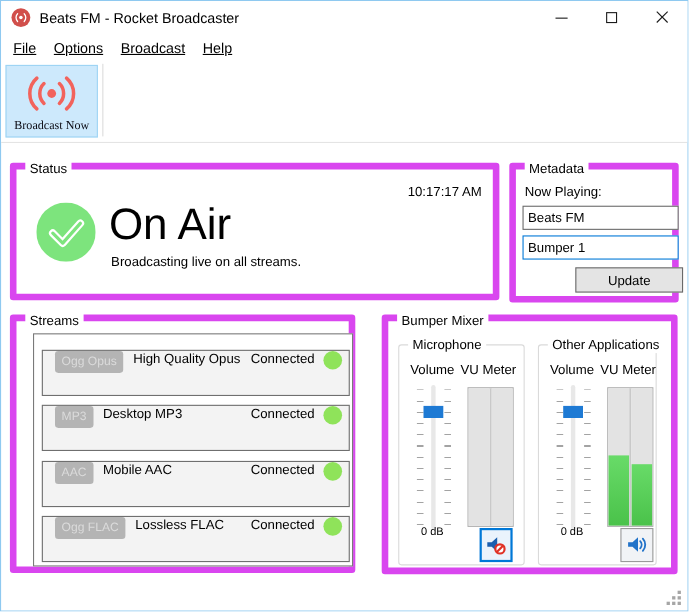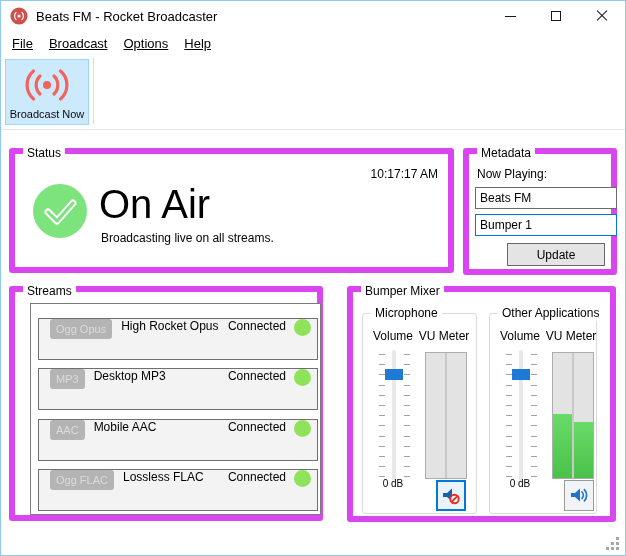--- a/index.html
+++ b/index.html
@@ -27,21 +27,21 @@
 
   
   .menubar { position:absolute; top:30px; left:0; right:0; height:25px; display:flex; align-items:center; padding-left:3px; background:#fff; }
   .menu-item { padding:4px 8px; font-size:13px;text-decoration:underline; }
 
   
   .toolbar { position:absolute; top:55px; left:0; right:0; height:73px; background:#fff; }
   .broadcast-btn {
     position:absolute; left:4px; top:3px; width:84px; height:66px;
     background:#CDE9FC; border:1px solid #9ED4F4;
-    display:flex; flex-direction:column; align-items:center; justify-content:flex-end;
+    display:flex; flex-direction:column; align-items:center; justify-content:flex-end;font-family:Liberation Serif, serif;
   }
   .broadcast-btn .bc-icon { position:absolute; top:8px; left:50%; transform:translateX(-50%); }
   .broadcast-btn .bc-label { font-size:11px; margin-bottom:4px; color:#0b0b14; }
   .toolbar-vsep { position:absolute; left:92px; top:2px; width:1px; height:66px; background:#DCDCDC; }
   .hsep { position:absolute; top:128px; left:0; right:0; height:1px; background:#E4E4E4; }
 
   
   .gbox { position:absolute; border:6px solid #d946ef; border-radius:3px; background:#fff; }
   .gbox-label { position:absolute; top:-8px; left:8px; background:#fff; padding:0 4px; font-size:12px; line-height:15px; white-space:nowrap; }
 
@@ -49,21 +49,21 @@
   .clock { position:absolute; right:10px; top:13px; font-size:12px; }
   .check-icon { position:absolute; left:18px; top:30px; }
   .headline { position:absolute; left:84px; top:29px; font-size:40px; line-height:42px; }
   .subtitle { position:absolute; left:86px; top:77px; font-size:12px; }
 
   
   .np-label { position:absolute; left:8px; top:13px; }
   .meta-input { position:absolute; left:6px; width:142px; height:22px; border:1px solid #6B6B6B; font-family:"Liberation Sans",sans-serif; font-size:12px; padding:0 4px; background:#fff; outline:none; }
   .meta-input.station { top:33px; }
   .meta-input.track { top:60px; border-color:#0078D7; }
-  .update-btn { position:absolute; left:38px; top:89px; width:98px; height:23px; background:#E4E4E4; border:1px solid #696969; font-family:"Liberation Sans",sans-serif; font-size:12px; }
+  .update-btn { position:absolute; left:54px; top:89px; width:98px; height:23px; background:#E4E4E4; border:1px solid #696969; font-family:"Liberation Sans",sans-serif; font-size:12px; }
 
   
   .stream-list { position:absolute; left:15px; top:11px; width:291px; height:212px; background:#fff; border:1px solid #7A7A7A; }
   .stream-row { position:absolute; left:7px; width:280px; height:42px; background:#F3F3F3; border:1px solid #6F6F6F; display:flex; align-items:flex-start; padding:0 6px 0 11px; }
   .stream-row.r0 { top:14px; } .stream-row.r1 { top:64px; } .stream-row.r2 { top:115px; } .stream-row.r3 { top:165px; }
   .fmt-badge { background:#B4B4B4; color:#DBDBDB; border-radius:3px; padding:4px 6px; font-size:11px; margin-right:9px; white-space:nowrap; }
   .stream-name { font-size:12px; white-space:nowrap; }
   .stream-status { margin-left:auto; font-size:12px; }
   .status-dot { width:17px; height:17px; border-radius:50%; background:#8FE35A; margin-left:8px; flex:0 0 auto; }
 
@@ -113,22 +113,22 @@
           <span class="glyph-max"></span>
         </div>
       <div class="win-btn">
           <span class="glyph-close"></span>
         </div>
     </div>
   </div>
 
   <div class="menubar">
     <span class="menu-item">File</span>
+    <span class="menu-item">Options</span>
     <span class="menu-item">Broadcast</span>
-    <span class="menu-item">Options</span>
     <span class="menu-item">Help</span>
   </div>
 
   <div class="toolbar">
     <div class="broadcast-btn">
       <svg class="bc-icon" width="48" height="34" viewBox="0 0 48 34">
         <circle cx="24" cy="17" r="4" fill="#F2635C"></circle>
         <path d="M17 8 A 12.5 12.5 0 0 0 17 26" fill="none" stroke="#F2635C" stroke-width="3.2" stroke-linecap="round"></path>
         <path d="M10.5 3 A 18.5 18.5 0 0 0 10.5 31" fill="none" stroke="#F2635C" stroke-width="3.2" stroke-linecap="round"></path>
         <path d="M31 8 A 12.5 12.5 0 0 1 31 26" fill="none" stroke="#F2635C" stroke-width="3.2" stroke-linecap="round"></path>
@@ -159,21 +159,21 @@
     <input class="meta-input track" type="text" value="Bumper 1" style="">
     <button class="update-btn">Update</button>
   </div>
 
   <div class="gbox" style="left:8px; top:285px; width:314px; height:235px;">
     <span class="gbox-label">Streams</span>
     <div class="stream-list">
 
       <div class="stream-row r0">
         <span class="fmt-badge">Ogg Opus</span>
-        <span class="stream-name">High Rocket Opus</span>
+        <span class="stream-name">High Quality Opus</span>
         <span class="stream-status">Connected</span>
         <span class="status-dot"></span>
       </div>
 
       <div class="stream-row r1">
         <span class="fmt-badge">MP3</span>
         <span class="stream-name">Desktop MP3</span>
         <span class="stream-status">Connected</span>
         <span class="status-dot"></span>
       </div>

